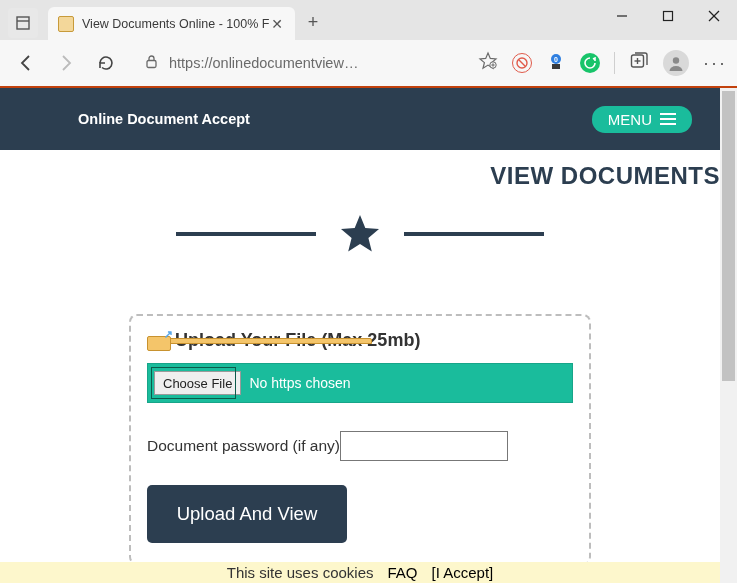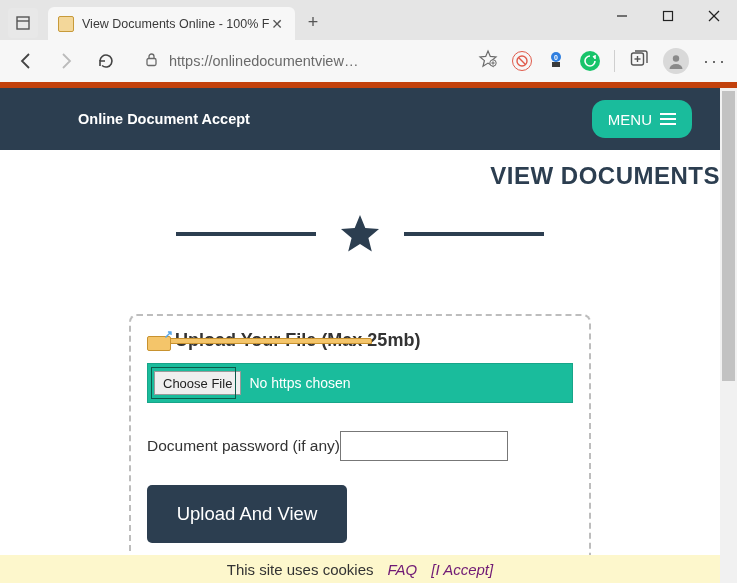--- a/index.html
+++ b/index.html
@@ -26,42 +26,42 @@
     font-size: 12.5px; color: #3a3a3a; position: relative;
   }
   .tab .favicon { width: 16px; height: 16px; margin-right: 8px; background:#f3d79a; border:1px solid #c79a3a; border-radius:2px; }
   .tab .tab-close { margin-left: auto; font-size: 14px; color:#555; padding:0 2px;}
   .new-tab { width: 32px; height: 32px; display:flex; align-items:center; justify-content:center; margin-left:2px; margin-top:5px; font-size:18px; color:#555;}
   .win-controls { position:absolute; right:0; top:0; height:32px; display:flex; }
   .win-btn { width:46px; height:32px; display:flex; align-items:center; justify-content:center; color:#222; font-size:12px;}
   .win-btn svg { stroke:#222; }
 
   .toolbar {
-    height: 48px; background:#f7f7f7; border-bottom:6px solid #c2410c;
+    height: 48px; background:#f7f7f7; border-bottom:2px solid #c2410c;
     display:flex; align-items:center; padding: 0 10px; gap: 8px;
   }
   .nav-btn { width:32px; height:32px; display:flex; align-items:center; justify-content:center; border-radius:4px; color:#555;}
   .nav-btn.disabled { color:#b8b8b8; }
   .addr { flex: 0 0 220px; display:flex; align-items:center; gap:10px; color:#6a6a6a; font-size:14.5px; margin-left:14px;}
   .addr .lock { color:#6a6a6a; }
   .toolbar-right { margin-left:auto; display:flex; align-items:center; gap:14px; }
   .ext-icon { width:20px; height:20px; border-radius:50%; display:flex; align-items:center; justify-content:center; }
   .vsep { width:1px; height:22px; background:#cfcfcf; }
   .avatar { width:26px; height:26px; border-radius:50%; background:#d9d9d9; display:flex; align-items:center; justify-content:center;}
   .dots { font-size:18px; color:#555; letter-spacing:2px; }
 
   
   .viewport { position:relative; width:737px; height: calc(583px - 40px - 48px); overflow:hidden; background:#fff;}
   .page { position:absolute; left:0; right:17px; top:0; bottom:0; overflow:hidden; background:#fff;}
   .scrollbar-track { position:absolute; right:0; top:0; width:17px; height:100%; background:#f1f1f1;}
   .scrollbar-thumb { position:absolute; right:2px; top:3px; width:13px; height:290px; background:#c2c2c2; border-radius:0;}
 
   .site-header { height:62px; background:#2c3e50; display:flex; align-items:center; padding: 0 28px 0 78px; color:#fff;}
   .brand { font-weight:700; font-size:14.5px;}
-  .menu-btn { margin-left:auto; background:#1abc9c; color:#fff; border:none; height:38px; padding:0 16px; border-radius:13px; font-size:15px; display:flex; align-items:center; gap:8px; font-weight:500;}
+  .menu-btn { margin-left:auto; background:#1abc9c; color:#fff; border:none; height:27px; padding:0 16px; border-radius:13px; font-size:15px; display:flex; align-items:center; gap:8px; font-weight:500;}
   .burger { display:inline-flex; flex-direction:column; gap:3px;}
   .burger span{ width:16px; height:2px; background:#fff; display:block;}
 
   .content { padding: 0 0 0 0; }
   h1.page-title { text-align:right; color:#2c3e50; font-weight:800; font-size:24px; letter-spacing:0.5px; margin-top:12px;}
   .divider-row { display:flex; align-items:center; justify-content:center; gap:22px; margin-top:22px;}
   .divider-row .hr { width:140px; height:4px; background:#2c3e50;}
   .star-icon svg { display:block; }
 
   .upload-card {
@@ -88,25 +88,25 @@
   .pwd-row { margin-top:28px; display:flex; align-items:center; font-size:15.5px; color:#333;}
   .pwd-input { width:168px; height:30px; border:1px solid #777; padding:0 6px; font-size:14px;}
 
   .submit-btn {
     margin-top:24px; background:#2c3e50; color:#fff; border:none;
     height:58px; width:200px; font-size:18.5px; border-radius:5px;
     display:flex; align-items:center; justify-content:center;
   }
 
   .cookie-bar {
-    position:absolute; left:0; right:17px; bottom:0; height:28px;
+    position:absolute; left:0; right:17px; bottom:0; height:21px;
     background:#fdf7cc; display:flex; align-items:center; justify-content:center;
     gap:14px; font-size:15px; color:#333;
   }
-  .cookie-bar a { color:#701a75; text-decoration:none;font-style:italic; }
+  .cookie-bar a { color:#000000; text-decoration:none; }
 </style>
 </head>
 <body>
 
 <div class="titlebar">
   <div class="tabbar">
     <div class="tab-spacer-icon">
       <svg width="14" height="14" viewBox="0 0 14 14">
           <rect x="1" y="1" width="12" height="12" fill="none" stroke="#555" stroke-width="1.4"></rect>
           <line x1="1" y1="5" x2="13" y2="5" stroke="#555" stroke-width="1.4"></line>

